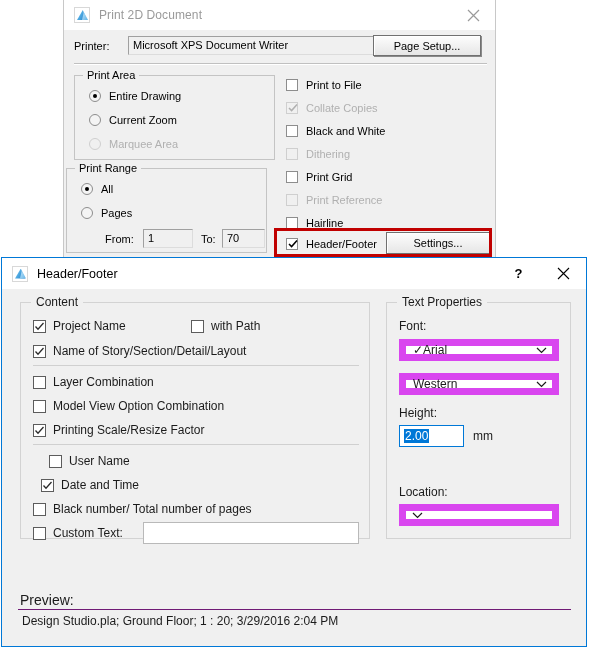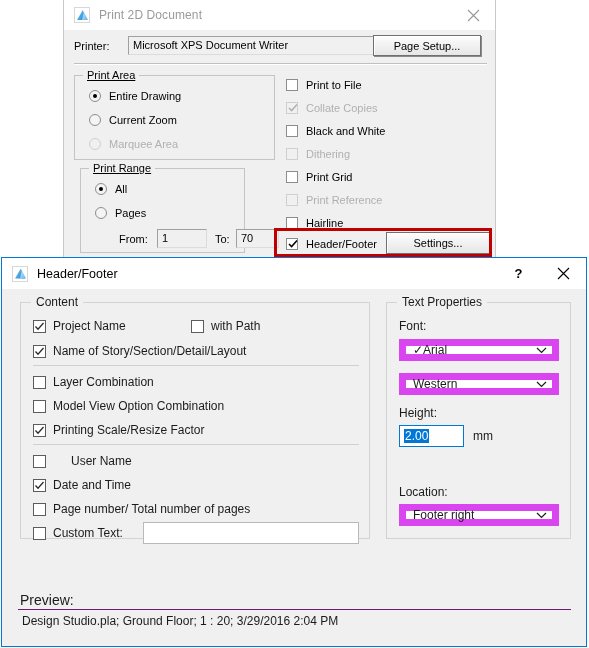--- a/index.html
+++ b/index.html
@@ -78,24 +78,24 @@
     background:#c0c0c0;border-bottom:1px solid #ffffff;
   }
 
   .groupbox{
     position:absolute;
     border:1px solid #c4c4c4;
     box-sizing:border-box;
   }
   .groupbox > .gb-title{
     position:absolute;left:8px;top:-7px;background:#f0f0f0;
-    padding:0 4px;font-size:11px;color:#000;line-height:12px;text-decoration:underline;
+    padding:0 4px;font-size:11px;color:#000;line-height:12px;
   }
   #gb-print-area{left:10px;top:45px;width:201px;height:85px;}
-  #gb-print-range{left:16px;top:138px;width:165px;height:85px;}
+  #gb-print-range{left:2px;top:138px;width:201px;height:85px;}
 
   .radio-row{position:absolute;display:flex;align-items:flex-start;height:16px;}
   .radio{
     width:12px;height:12px;border-radius:50%;
     background:#f4f4f4;border:1px solid #8d8d8d;
     box-sizing:border-box;position:relative;flex:0 0 auto;
     margin-right:8px;
   }
   .radio.checked::after{
     content:"";position:absolute;left:3px;top:3px;width:4px;height:4px;
@@ -375,37 +375,37 @@
         <span class="ml">Printing Scale/Resize Factor</span>
       </div>
 
       <div class="mchk-row" style="left:12px;top:94px;">
         <span class="mchk"></span>
         <span class="ml">Model View Option Combination</span>
       </div>
 
       <div class="divider" style="left:12px;top:141px;width:326px;"></div>
 
-      <div class="mchk-row" style="left:12px;top:149px;gap:18px;">
+      <div class="mchk-row" style="left:28px;top:149px;">
         <span class="mchk"></span>
         <span class="ml">User Name</span>
       </div>
 
-      <div class="mchk-row" style="left:12px;top:173px;">
+      <div class="mchk-row" style="left:20px;top:173px;">
         <span class="mchk">
           <svg width="11" height="11" viewBox="0 0 11 11">
               <path d="M1.5 5.5 L4 8.2 L9.5 2" stroke="#2b2b2b" stroke-width="1.3" fill="none"></path>
             </svg>
         </span>
         <span class="ml">Date and Time</span>
       </div>
 
       <div class="mchk-row" style="left:12px;top:197px;">
         <span class="mchk"></span>
-        <span class="ml">Page number/ Total number of pages</span>
+        <span class="ml">Black number/ Total number of pages</span>
       </div>
 
       <div class="mchk-row" style="left:12px;top:221px;">
         <span class="mchk"></span>
         <span class="ml">Custom Text:</span>
       </div>
 
       <div id="custom-text-field" style="left:122px;top:219px;width:216px;"></div>
     </div>
 
@@ -435,21 +435,20 @@
       <span class="tp-label" style="left:12px;top:103px;">Height:</span>
 
       <div class="txtfield" style="left:12px;top:122px;width:65px;">
         <span class="sel">2.00</span>
       </div>
       <span class="unit" style="left:86px;top:126px;">mm</span>
 
       <span class="tp-label" style="left:12px;top:182px;">Location:</span>
 
       <div class="combo" style="left:12px;top:201px;width:160px;">
-        <span class="ctext">Footer right</span>
         <span class="carrow">
           <svg width="11" height="7" viewBox="0 0 11 7">
               <path d="M1 1 L5.5 5.5 L10 1" stroke="#1b1b1b" stroke-width="1.2" fill="none"></path>
             </svg>
         </span>
       </div>
     </div>
 
     <span id="preview-label">Preview:</span>
     <div id="preview-box">Design Studio.pla; Ground Floor; 1 : 20; 3/29/2016 2:04 PM</div>

